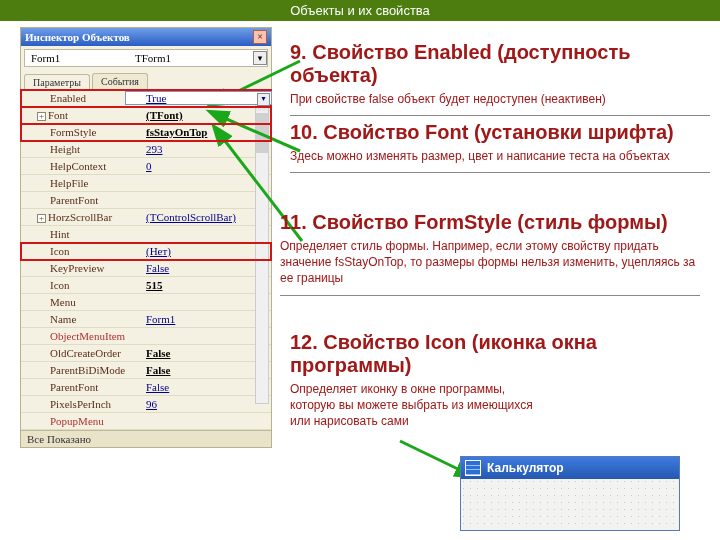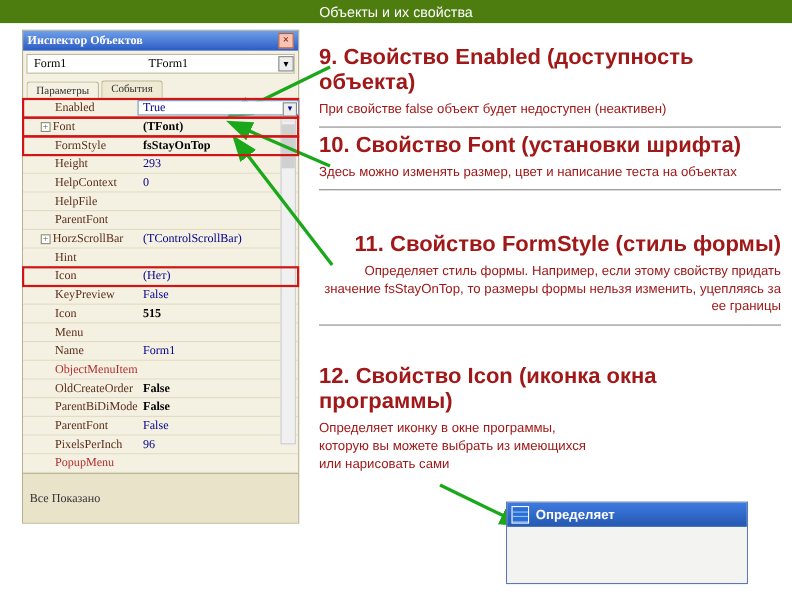--- a/index.html
+++ b/index.html
@@ -105,39 +105,40 @@
     display: inline-block;
     width: 9px; height: 9px;
     border: 1px solid #8a8a6a;
     background: #fff;
     text-align: center; line-height: 7px; font-size: 9px; color: #555;
     margin-left: -13px; margin-right: 2px;
   }
   .cell-val {
     flex: 1;
     color: #00008b;
-    padding-left: 4px;
+    padding-left: 20px;
     position: relative;
     white-space: nowrap;
+    text-decoration: underline;
   }
   .cell-val.bold { font-weight: bold; color: #000; }
   .row.sel .cell-val {
     background: #fff;
     outline: 1px solid #7a98bf;
   }
   .row.sel .dd2 {
     position: absolute; right: 1px; top: 1px;
     width: 13px; height: 13px;
     border: 1px solid #888; background: #eee;
     text-align: center; line-height: 10px; font-size: 8px;
   }
   .row.hl-red { outline: 2px solid #d21414; outline-offset: -1px; z-index: 2; position: relative; }
   .oi-status {
     border-top: 1px solid #bdb99a;
-    padding: 16px 6px;
+    padding: 2px 6px;
     color: #333;
     background: #e9e3c9;
   }
   .scrollbar {
     position: absolute;
     right: 2px; top: 68px;
     width: 14px; height: 308px;
     background: #f0f0f0;
     border: 1px solid #ccc;
   }
@@ -327,36 +328,36 @@
     <div class="h-desc">При свойстве false объект будет недоступен (неактивен)</div>
     <div class="rule"></div>
   </div>
 
   <div class="explain" style="left:290px; top:100px; width:420px;">
     <div class="h-title">10. Свойство Font (установки шрифта)</div>
     <div class="h-desc">Здесь можно изменять размер, цвет и написание теста на объектах</div>
     <div class="rule"></div>
   </div>
 
-  <div class="explain" style="left:290px; top:190px; width:420px;text-align:right;">
+  <div class="explain" style="left:280px; top:190px; width:420px;">
     <div class="h-title">11. Свойство FormStyle (стиль формы)</div>
     <div class="h-desc">Определяет стиль формы. Например, если этому свойству придать значение fsStayOnTop, то размеры формы нельзя изменить, уцепляясь за ее границы</div>
     <div class="rule"></div>
   </div>
 
   <div class="explain" style="left:290px; top:310px; width:420px;">
     <div class="h-title">12. Свойство Icon (иконка окна программы)</div>
     <div class="h-desc" style="width:260px;">Определяет иконку в окне программы, которую вы можете выбрать из имеющихся или нарисовать сами</div>
   </div>
 
   <div class="calc">
     <div class="calc-title">
       <span class="ci">
           <div></div>
           <div></div>
           <div></div>
         </span>
-      <span>Определяет</span>
+      <span>Калькулятор</span>
     </div>
     <div class="calc-body"></div>
   </div>
 
 </div>
 
 </body></html>

